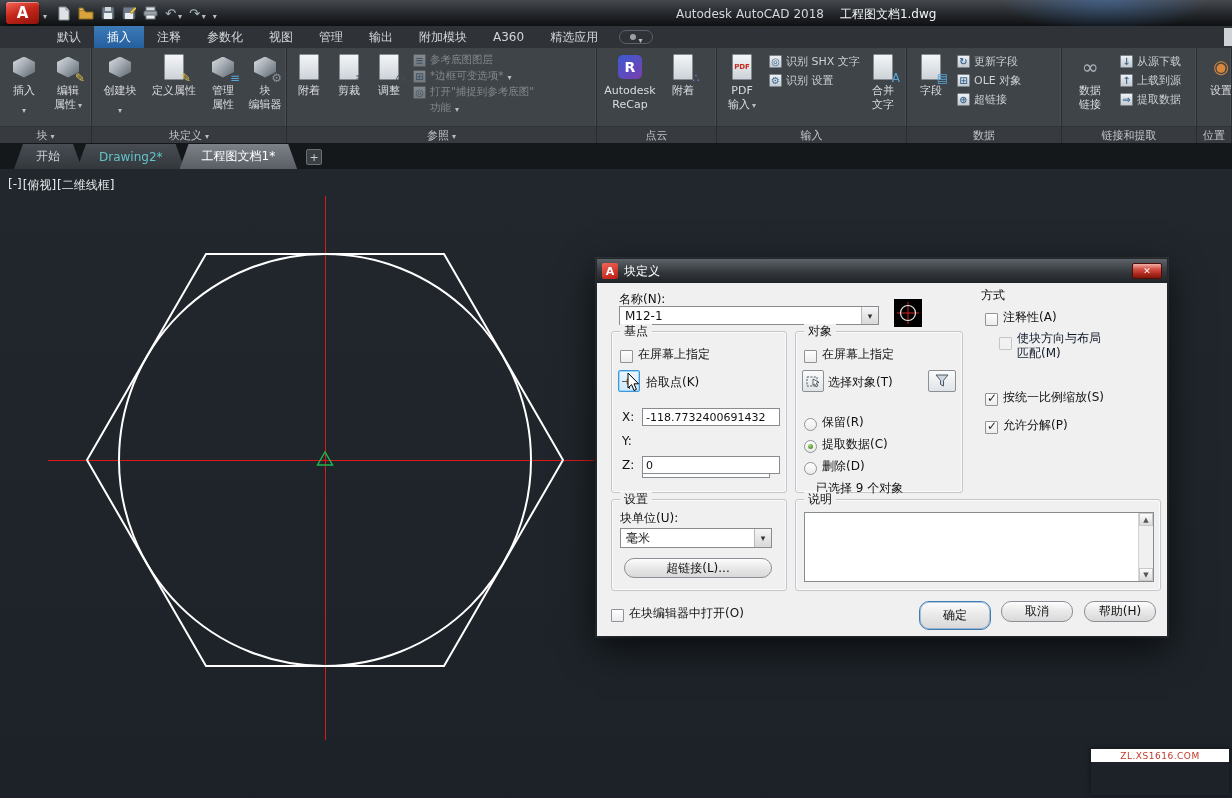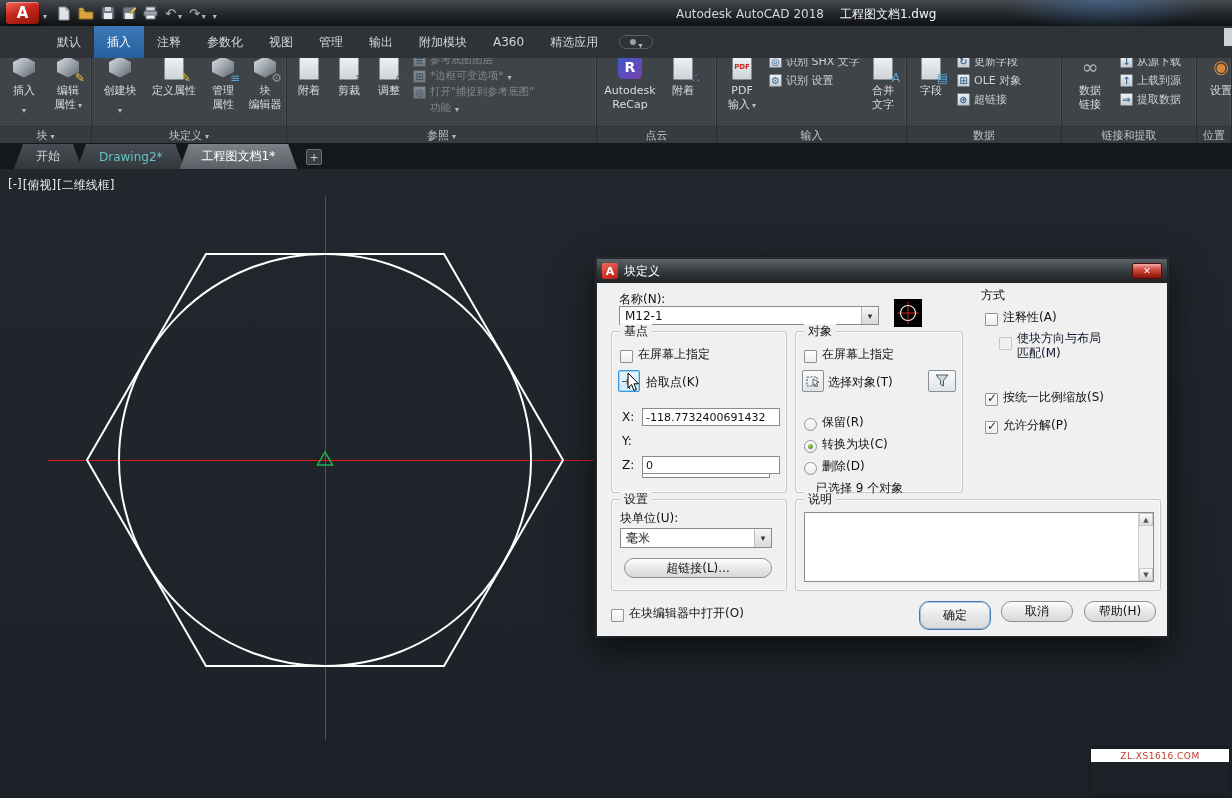--- a/index.html
+++ b/index.html
@@ -11,21 +11,21 @@
  background:radial-gradient(150px 46px at 1105px 0px,rgba(70,125,195,.45),transparent 70%),linear-gradient(#46494e,#292c30 45%,#0e1012)}
 .alogo{width:33px;height:22px;border-radius:3px;background:linear-gradient(160deg,#f4685c,#c7271b 45%,#8e130a);color:#fff;font-weight:bold;font-size:15px;display:flex;align-items:center;justify-content:center;box-shadow:inset 0 1px rgba(255,255,255,.4),0 1px 2px rgba(0,0,0,.7)}
 .crt::after{content:"▾";font-size:8px;color:#b9bec3;line-height:1}
 .qat{display:flex;align-items:center;gap:7px;margin-left:6px}
 .qi{display:flex;align-items:center;gap:2px}
 .qg{font-size:13px;color:#a9b6c2;line-height:1}
 #wtitle{position:absolute;left:676px;top:6px;font-size:12px;color:#d4d7da;white-space:nowrap}
 #wtitle .doc{color:#f4f6f8;margin-left:16px}
 
 
-#tabrow{position:absolute;left:0;top:26px;width:100%;height:32px;background:#2f3337;display:flex;padding-left:44px;z-index:29}
+#tabrow{position:absolute;left:0;top:26px;width:100%;height:22px;background:#2f3337;display:flex;padding-left:44px;z-index:29}
 .rtab{padding:0 13px;font-size:12px;color:#d3d6d9;display:flex;align-items:center}
 .rtab.active{background:linear-gradient(#3d7ab8,#255f9e);color:#fff}
 .rovf{margin-left:8px;align-self:center;width:34px;height:14px;border:1px solid #5a6066;border-radius:7px;display:flex;align-items:center;justify-content:center;gap:3px}
 .rovf i{width:6px;height:6px;border-radius:50%;background:#9aa0a6}
 #sliver{position:absolute;right:0;top:28px;width:8px;height:18px;background:#cfd3d6;z-index:29}
 
 
 #ribbon{position:absolute;left:0;top:48px;width:100%;height:95px;background:#3f4449;display:flex;z-index:28;overflow:hidden}
 .panel{display:flex;flex-direction:column;border-right:1px solid #2a2d30;box-shadow:inset -1px 0 rgba(255,255,255,.06);overflow:hidden;flex:none}
 .pbody{flex:1;display:flex;align-items:stretch;padding:1px 2px 0}
@@ -537,21 +537,21 @@
         <svg width="14" height="14" viewBox="0 0 14 14">
           <path d="M1 1h12l-4.5 5.4V12l-3-1.6V6.4z" fill="#cfd8df" stroke="#4a5a68"></path>
         </svg>
       </div>
       <div class="hrow" style="left:8px;top:82px">
           <span class="rd"></span>
           <span>保留(R)</span>
         </div>
       <div class="hrow" style="left:8px;top:104px">
           <span class="rd on"></span>
-          <span>转换为块(C)</span>
+          <span>提取数据(C)</span>
         </div>
       <div class="hrow" style="left:8px;top:126px">
           <span class="rd"></span>
           <span>删除(D)</span>
         </div>
       <span class="hrow" style="left:20px;top:148px">
           <span>已选择 9 个对象</span>
         </span>
     </div>
 

